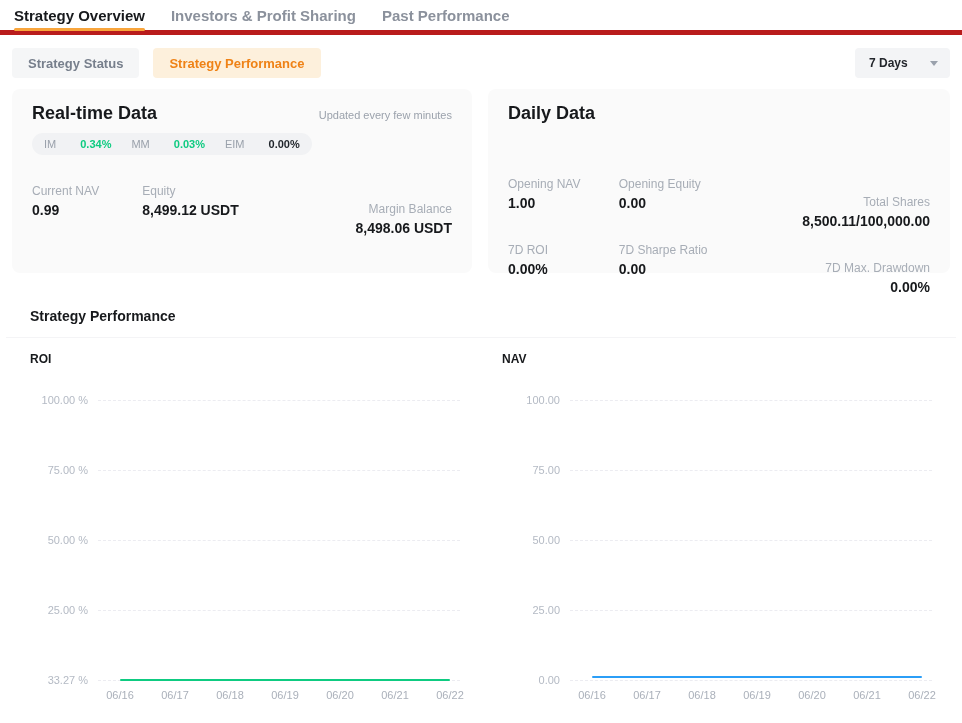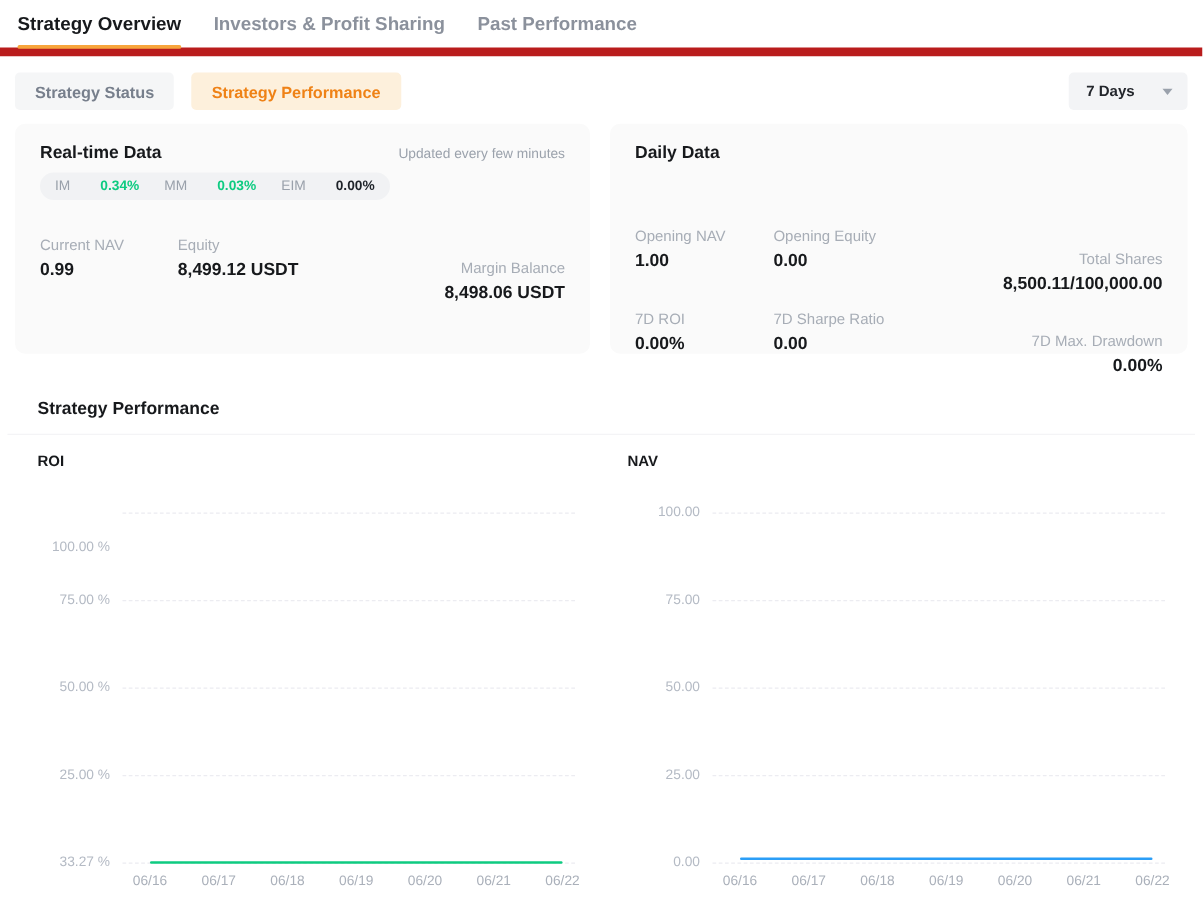--- a/index.html
+++ b/index.html
@@ -1,37 +1,37 @@
 <!DOCTYPE html>
 <html><head>
 <meta charset="utf-8">
 <style>
   * { margin:0; padding:0; box-sizing:border-box; }
   html,body { width:962px; background:#ffffff; font-family:"Liberation Sans", sans-serif; color:#1e2329; }
   body { min-height:723px; overflow:hidden; }
 
   
-  .tabbar { display:flex; gap:26px; padding:0 14px; border-bottom:7px solid #b91c1c; height:45px; align-items:center; }
+  .tabbar { display:flex; gap:26px; padding:0 14px; border-bottom:5px solid #b91c1c; height:35px; align-items:center; }
   .tab { position:relative; font-size:15px; font-weight:700; color:#8b919c; cursor:pointer; height:100%; display:flex; align-items:center; white-space:nowrap; }
   .tab.active { color:#17191c; }
   .tab.active::after { content:""; position:absolute; left:0; right:0; bottom:-1px; height:3px; border-radius:2px; background:#f8a53c; }
 
   
   .subrow { display:flex; align-items:center; margin:13px 12px 0 12px; height:30px; }
   .subtab { font-size:13px; font-weight:700; padding:0 16px; height:30px; display:flex; align-items:center; border-radius:4px; margin-right:14px; cursor:pointer; background:#f5f6f7; color:#777f8c; white-space:nowrap; }
   .subtab.active { background:#fdf0dc; color:#ef8216; }
   .period-select { margin-left:auto; background:#f3f4f6; border-radius:4px; height:30px; width:95px; display:flex; align-items:center; padding:0 12px 0 14px; cursor:pointer; }
   .period-select .val { font-size:12px; font-weight:700; color:#23262c; flex:1; }
   .caret { width:0; height:0; border-left:4px solid transparent; border-right:4px solid transparent; border-top:5px solid #9aa1ac; }
 
   
   .cards { display:grid; grid-template-columns:460px 462px; column-gap:16px; margin:11px 0 0 12px; }
   .card { background:#fafafa; border-radius:8px; height:184px; padding:14px 20px 0 20px; }
   .card-head { display:flex; align-items:baseline; }
-  .card-title { font-size:14px; font-weight:700; color:#17191c; }
+  .card-title { font-size:18px; font-weight:700; color:#17191c; }
   .updated-note { margin-left:auto; font-size:11px; color:#9ba2ac;padding-left:43px; }
   .badge-pill { display:inline-flex; align-items:center; gap:20px; background:#f1f2f4; border-radius:11px; height:22px; padding:0 12px; margin-top:9px; }
   .badge { font-size:11px; display:inline-flex; gap:5px; align-items:center; }
   .badge-label { color:#9aa1ab; }
   .badge-value { font-weight:700;margin-left:19px; }
   .stat-grid { display:grid; grid-template-columns:1.05fr 1.5fr 1.45fr; margin-top:29px; }
   .stat-grid.second { margin-top:14px; }
   .daily-first { margin-top:53px; }
   .stat:last-child { text-align:right;margin-top:18px; }
   .stat-label { font-size:12px; color:#a7adb6; }
@@ -145,21 +145,21 @@
 </div>
 
 <div class="perf-title">Strategy Performance</div>
 <hr class="perf-divider">
 
 <div class="charts">
   <div class="chart-panel">
     <div class="chart-title">ROI</div>
     <div class="plot-row">
       <div class="y-labels">
-          <div class="y-label" style="top: 0%; margin-top: 28px;">100.00 %</div>
+          <div class="y-label" style="top: 0%;">100.00 %</div>
           <div class="y-label" style="top: 25%;">75.00 %</div>
           <div class="y-label" style="top: 50%;">50.00 %</div>
           <div class="y-label" style="top: 75%;">25.00 %</div>
           <div class="y-label" style="top: 100%;">33.27 %</div>
         </div>
       <div class="track">
         <div class="gridlines">
             <div class="gridline" style="top: 0%;"></div>
             <div class="gridline" style="top: 25%;"></div>
             <div class="gridline" style="top: 50%;"></div>

